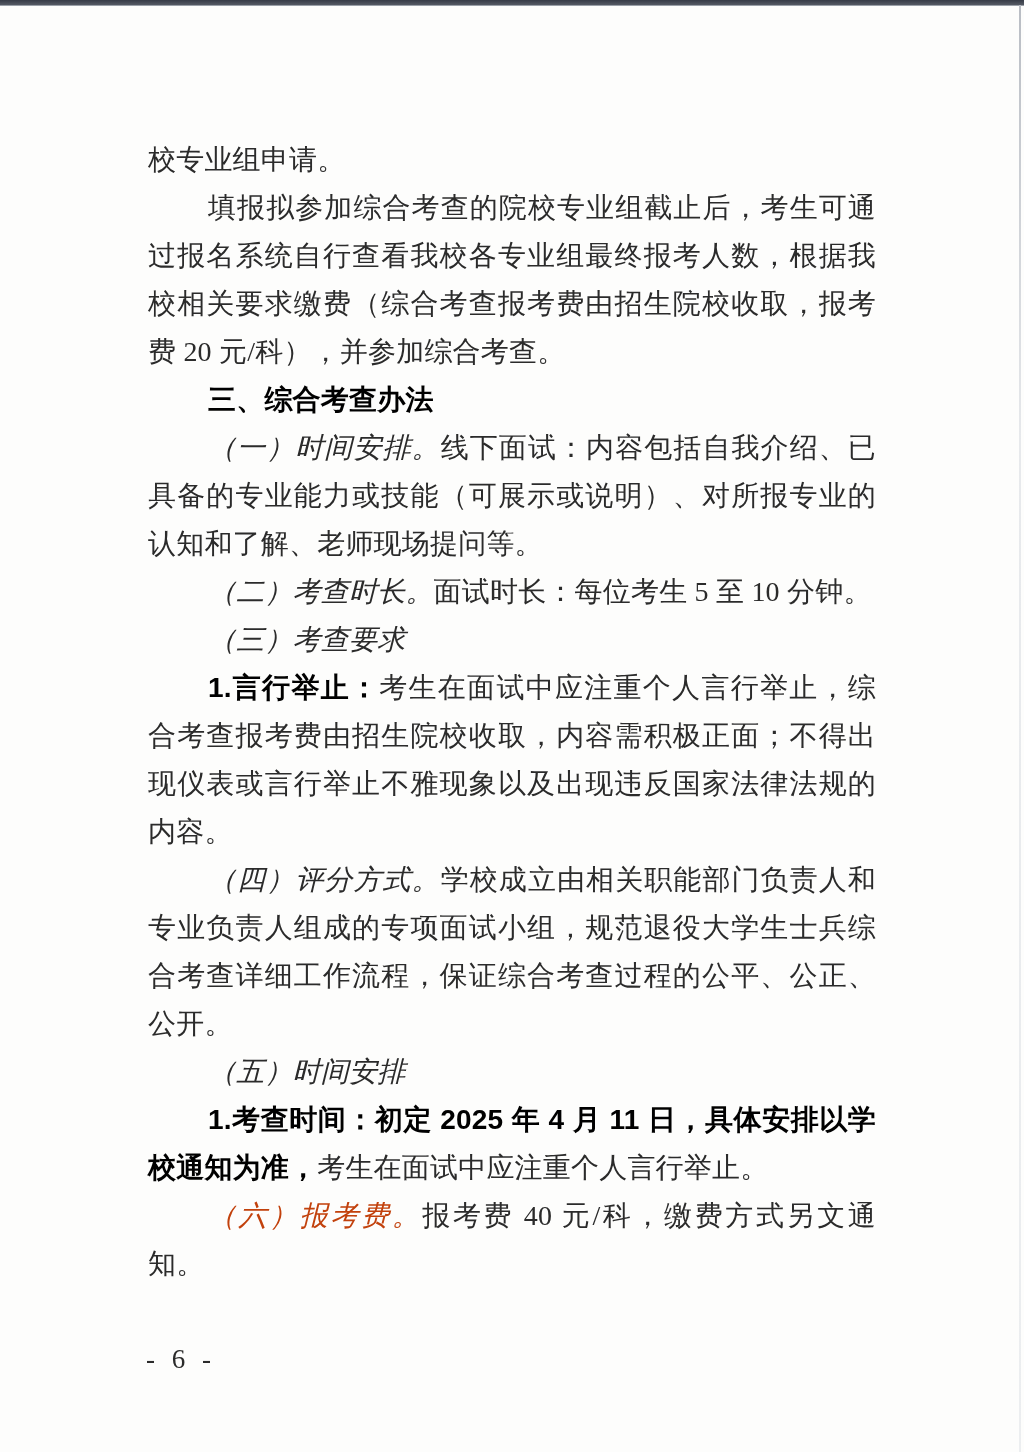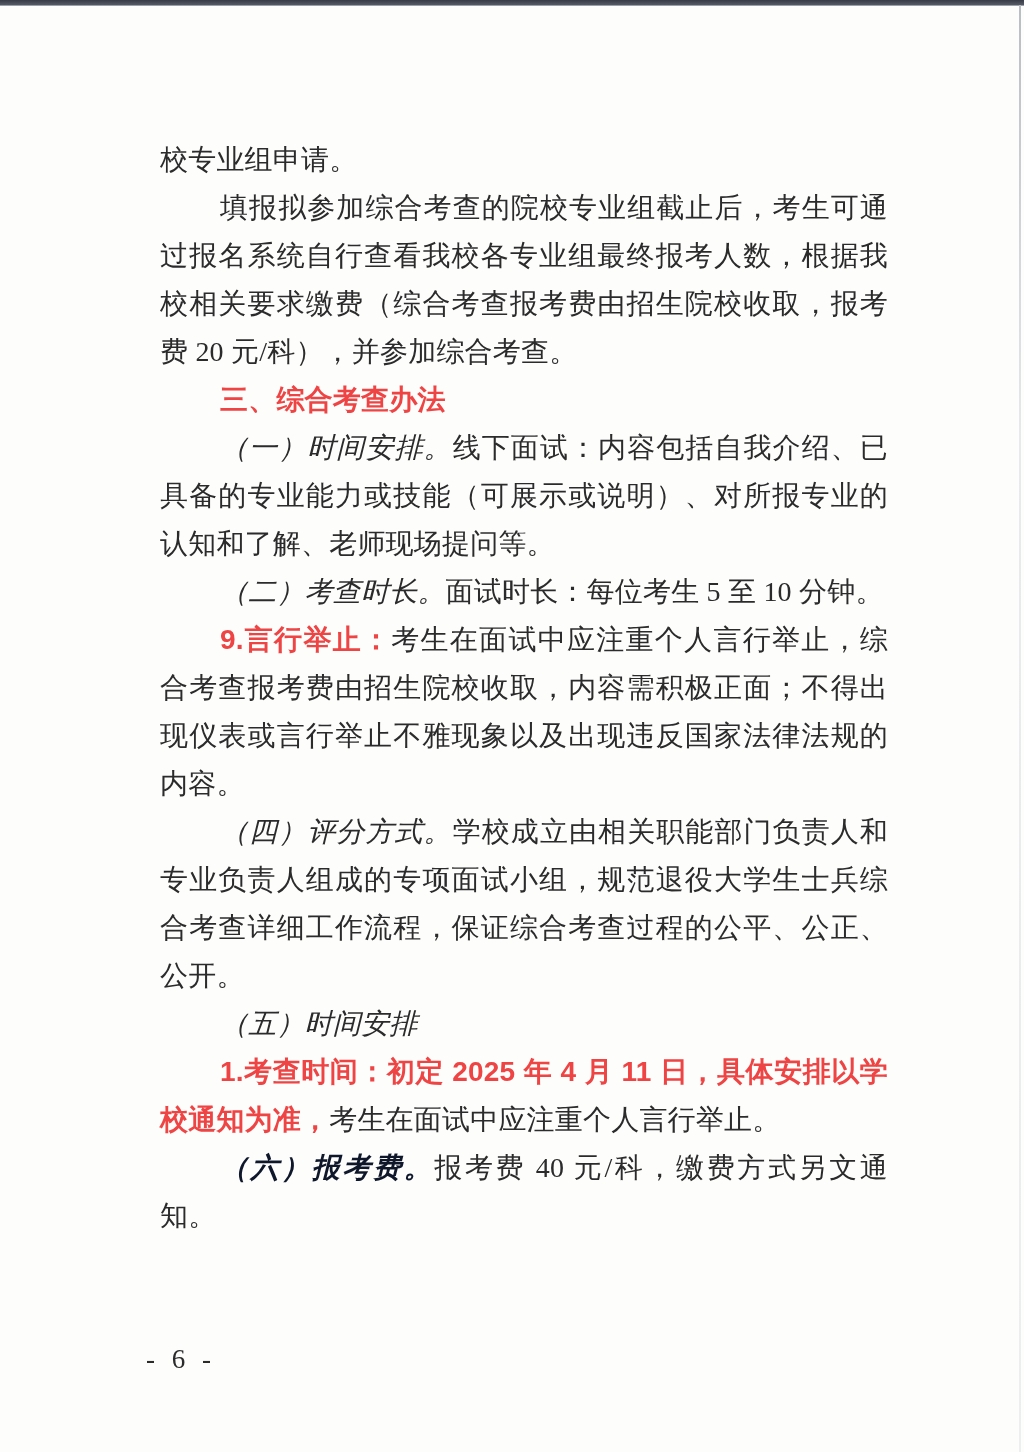--- a/index.html
+++ b/index.html
@@ -25,42 +25,42 @@
   .scan-edge-right {
     position: absolute;
     top: 5px; bottom: 0;
     right: 3px;
     width: 2px;
     background: linear-gradient(to bottom, #b9bdc4, #e7e9ec 30%, #eceef0);
   }
   .doc-body {
     position: absolute;
     top: 136px;
-    left: 160px;
+    left: 148px;
     width: 728px;
   }
   .para {
     margin: 0;
     font-size: 28px;
     line-height: 48px;
     text-align: justify;
     text-justify: inter-ideograph;
     letter-spacing: 0.2px;
   }
   .para.indent {
     text-indent: 60px;
   }
   .para span { white-space: pre-wrap; }
-  .bold { font-weight: bold; color: #0f172a; }
+  .bold { font-weight: normal; color: #c2410c; }
   .kai  { font-style: italic; }
   .hei  {
     font-family: "Liberation Sans", "DejaVu Sans", sans-serif;
     font-weight: bold;
     font-style: normal;
-    color: #ef4444;
+    color: #000000;
   }
   .page-number {
     position: absolute;
     left: 146px;
     top: 1344px;
     font-size: 27px;
     letter-spacing: 5px;
     color: #2b2b2b;
     font-family: "Liberation Serif", "DejaVu Serif", serif;
   }
@@ -70,20 +70,21 @@
 
 <div class="scan-edge-top"></div>
 <div class="scan-edge-right"></div>
 
 <div class="doc-body">
     <div class="para"><span>校专业组申请。</span></div>
     <div class="para indent"><span>填报拟参加综合考查的院校专业组截止后，考生可通过报名系统自行查看我校各专业组最终报考人数，根据我校相关要求缴费（综合考查报考费由招生院校收取，报考费 20 元/科），并参加综合考查。</span></div>
     <div class="para indent"><span class="hei">三、综合考查办法</span></div>
     <div class="para indent"><span class="kai">（一）时间安排。</span><span>线下面试：内容包括自我介绍、已具备的专业能力或技能（可展示或说明）、对所报专业的认知和了解、老师现场提问等。</span></div>
     <div class="para indent"><span class="kai">（二）考查时长。</span><span>面试时长：每位考生 5 至 10 分钟。</span></div>
-    <div class="para indent"><span class="hei">9.言行举止：</span><span>考生在面试中应注重个人言行举止，综合考查报考费由招生院校收取，内容需积极正面；不得出现仪表或言行举止不雅现象以及出现违反国家法律法规的内容。</span></div>
+    <div class="para indent"><span class="kai">（三）考查要求</span></div>
+    <div class="para indent"><span class="hei">1.言行举止：</span><span>考生在面试中应注重个人言行举止，综合考查报考费由招生院校收取，内容需积极正面；不得出现仪表或言行举止不雅现象以及出现违反国家法律法规的内容。</span></div>
     <div class="para indent"><span class="kai">（四）评分方式。</span><span>学校成立由相关职能部门负责人和专业负责人组成的专项面试小组，规范退役大学生士兵综合考查详细工作流程，保证综合考查过程的公平、公正、公开。</span></div>
     <div class="para indent"><span class="kai">（五）时间安排</span></div>
     <div class="para indent"><span class="hei">1.考查时间：初定 2025 年 4 月 11 日，具体安排以学校通知为准，</span><span>考生在面试中应注重个人言行举止。</span></div>
     <div class="para indent"><span class="bold kai">（六）报考费。</span><span>报考费 40 元/科，缴费方式另文通知。</span></div>
   </div>
 
 <div class="page-number">- 6 -</div>
 
 </body></html>

